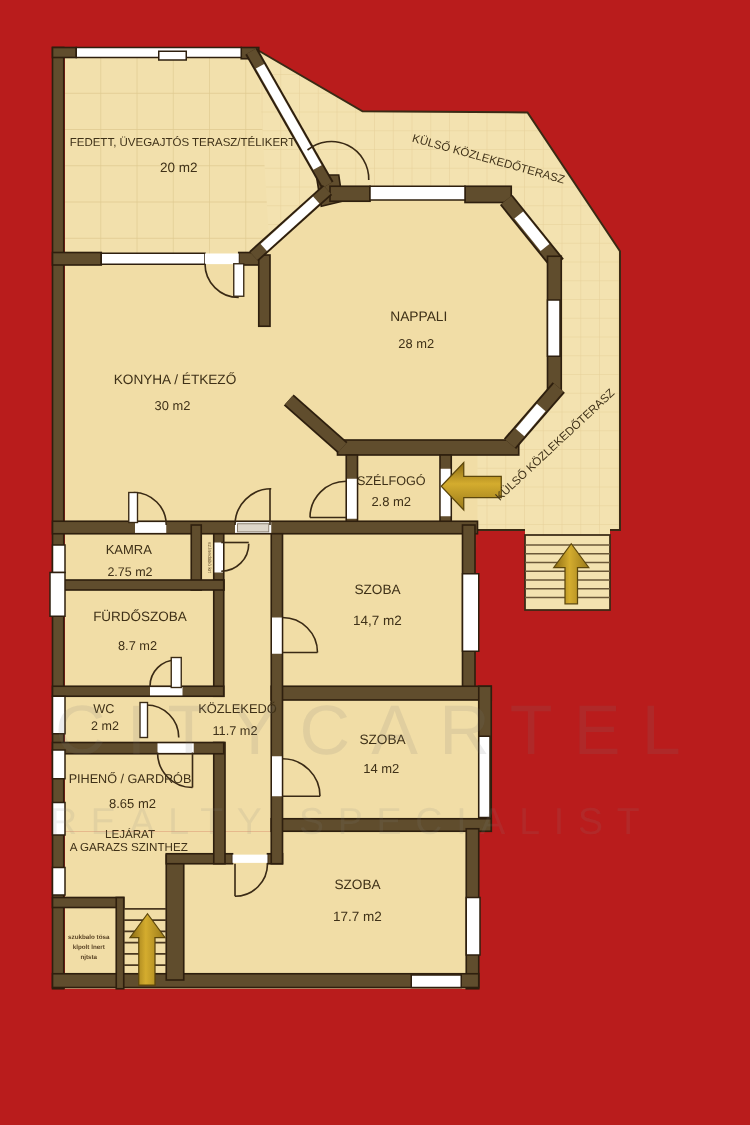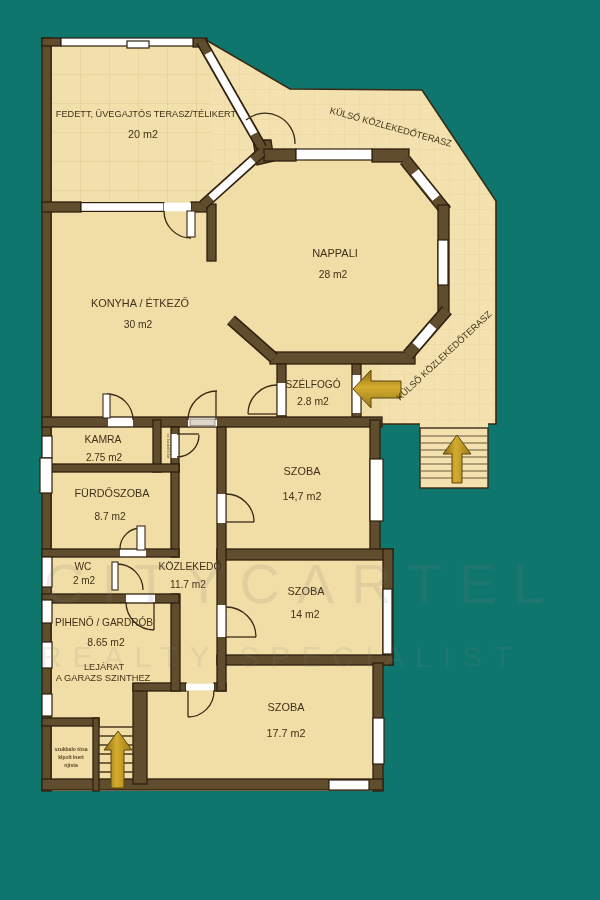--- a/index.html
+++ b/index.html
@@ -1,16 +1,16 @@
 <!DOCTYPE html>
 <html><head>
 <meta charset="utf-8">
 <style>
   html,body{margin:0;padding:0;background:#ffffff;}
-  #page{width:600px;height:900px;position:relative;overflow:hidden;background:#0f766e;}
+  #page{width:600px;height:900px;position:relative;overflow:hidden;background:#b91c1c;}
   svg{position:absolute;top:0;left:0;}
   text{font-family:"Liberation Sans", sans-serif;}
 </style>
 </head>
 <body>
 <div id="page">
 <svg width="600" height="900" viewBox="0 0 600 900">
 <defs>
   <pattern id="tile1" width="29" height="29" patternUnits="userSpaceOnUse" x="52" y="46">
     <rect width="29" height="29" fill="#f2e0ac"></rect>

